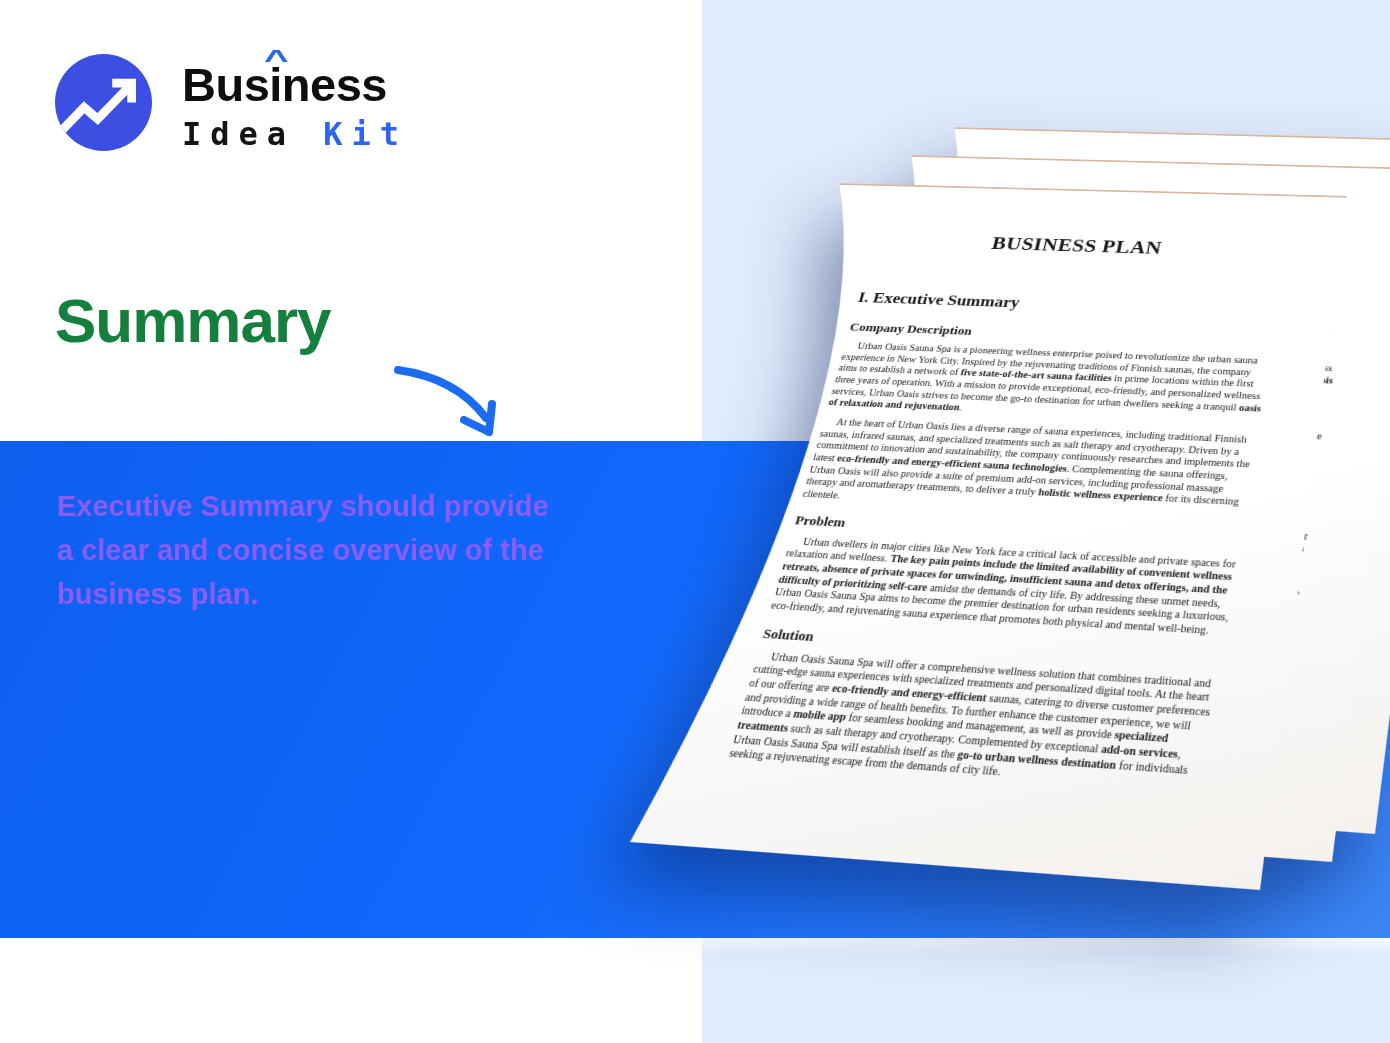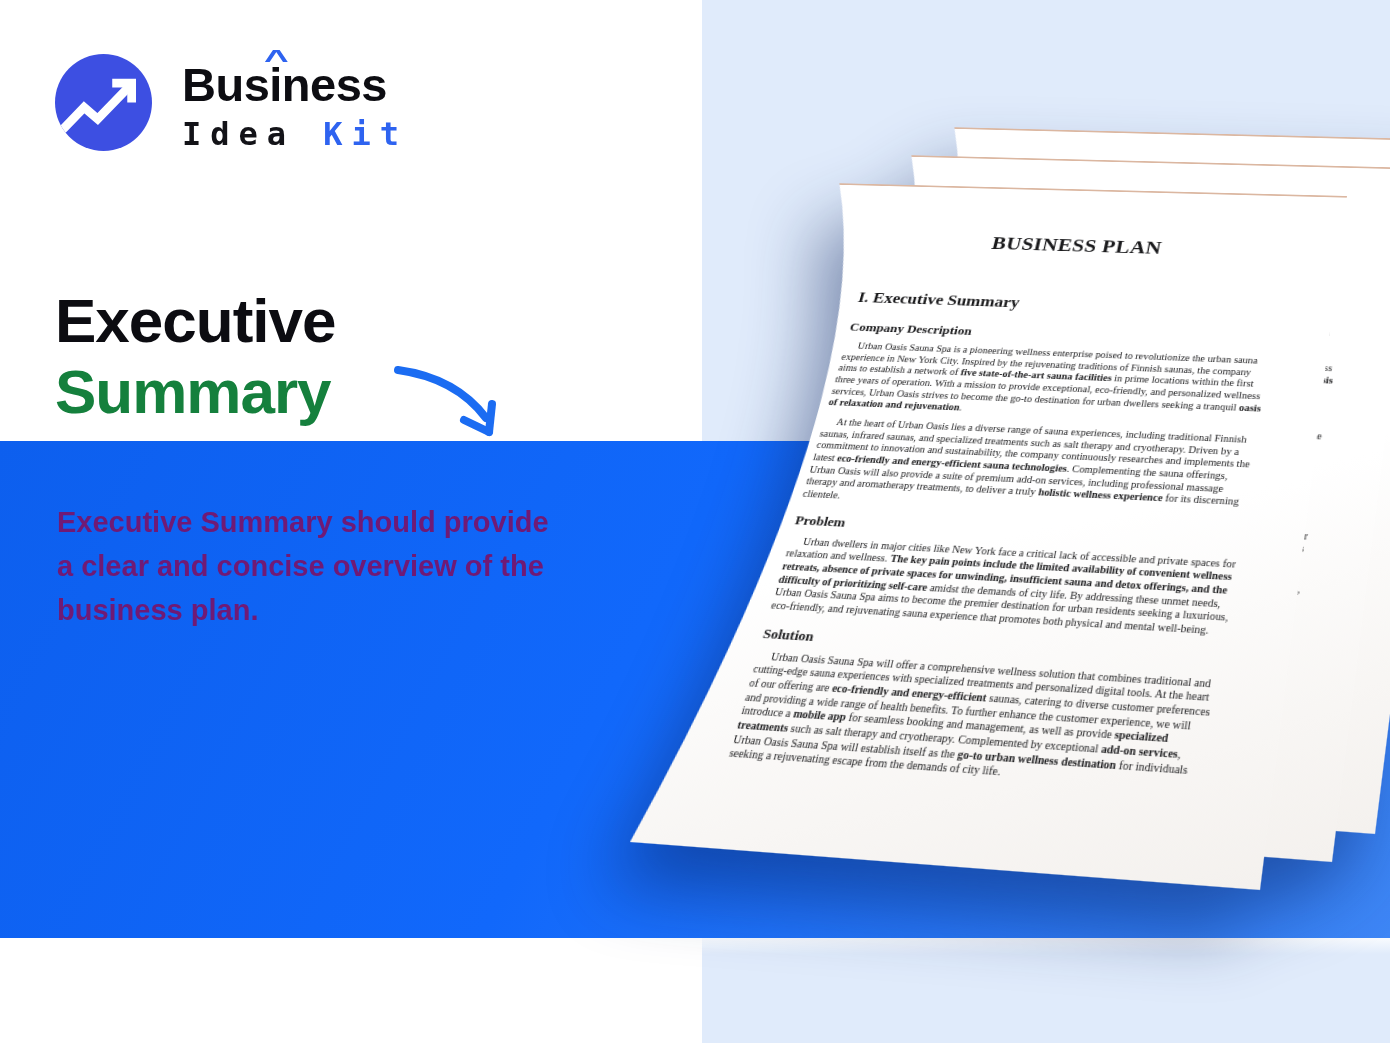--- a/index.html
+++ b/index.html
@@ -46,21 +46,21 @@
     position:absolute;left:55px;top:243px;z-index:2;
     font-size:62px;line-height:71px;font-weight:800;letter-spacing:-1px;color:#0c0c11;
   }
   .headline .accent{color:#15803d;}
 
   
   .heading-arrow{position:absolute;left:388px;top:352px;z-index:2;}
 
   
   .intro{
-    position:absolute;left:57px;top:500px;width:640px;z-index:2;color:#701a75;
+    position:absolute;left:57px;top:484px;width:640px;z-index:2;color:#8b5cf6;
     font-size:29px;line-height:44px;font-weight:700;
   }
   .intro p{margin:0 0 49px 0;white-space:pre-line;}
 
   
   .paper-stack{
     position:absolute;inset:0;z-index:3;
     filter:drop-shadow(-24px 42px 34px rgba(4,26,84,.45));
   }
   .page{
@@ -104,21 +104,20 @@
         <path d="M59 30 H79 V50"></path>
       </g>
     </svg>
     <div class="brand-text">
       <div class="brand-line1"><span>Bus</span><span class="i-wrap"><span class="brand-caret">^</span><span>i</span></span><span>ness</span></div>
       <div class="brand-line2"><span>Idea</span> <span class="brand-accent">Kit</span></div>
     </div>
   </header>
 
   <h1 class="headline">
-    <div>Executive</div>
     <div class="accent">Summary</div>
   </h1>
 
   <svg class="heading-arrow" width="125" height="95" viewBox="0 0 125 95" aria-hidden="true">
     <path d="M10 18 Q68 26 98 66" stroke="#1b6cf2" stroke-width="8" fill="none" stroke-linecap="round"></path>
     <path d="M101 80 L76 68" stroke="#1b6cf2" stroke-width="8" fill="none" stroke-linecap="round"></path>
     <path d="M101 80 L104 52" stroke="#1b6cf2" stroke-width="8" fill="none" stroke-linecap="round"></path>
   </svg>
 
   <div class="intro">

